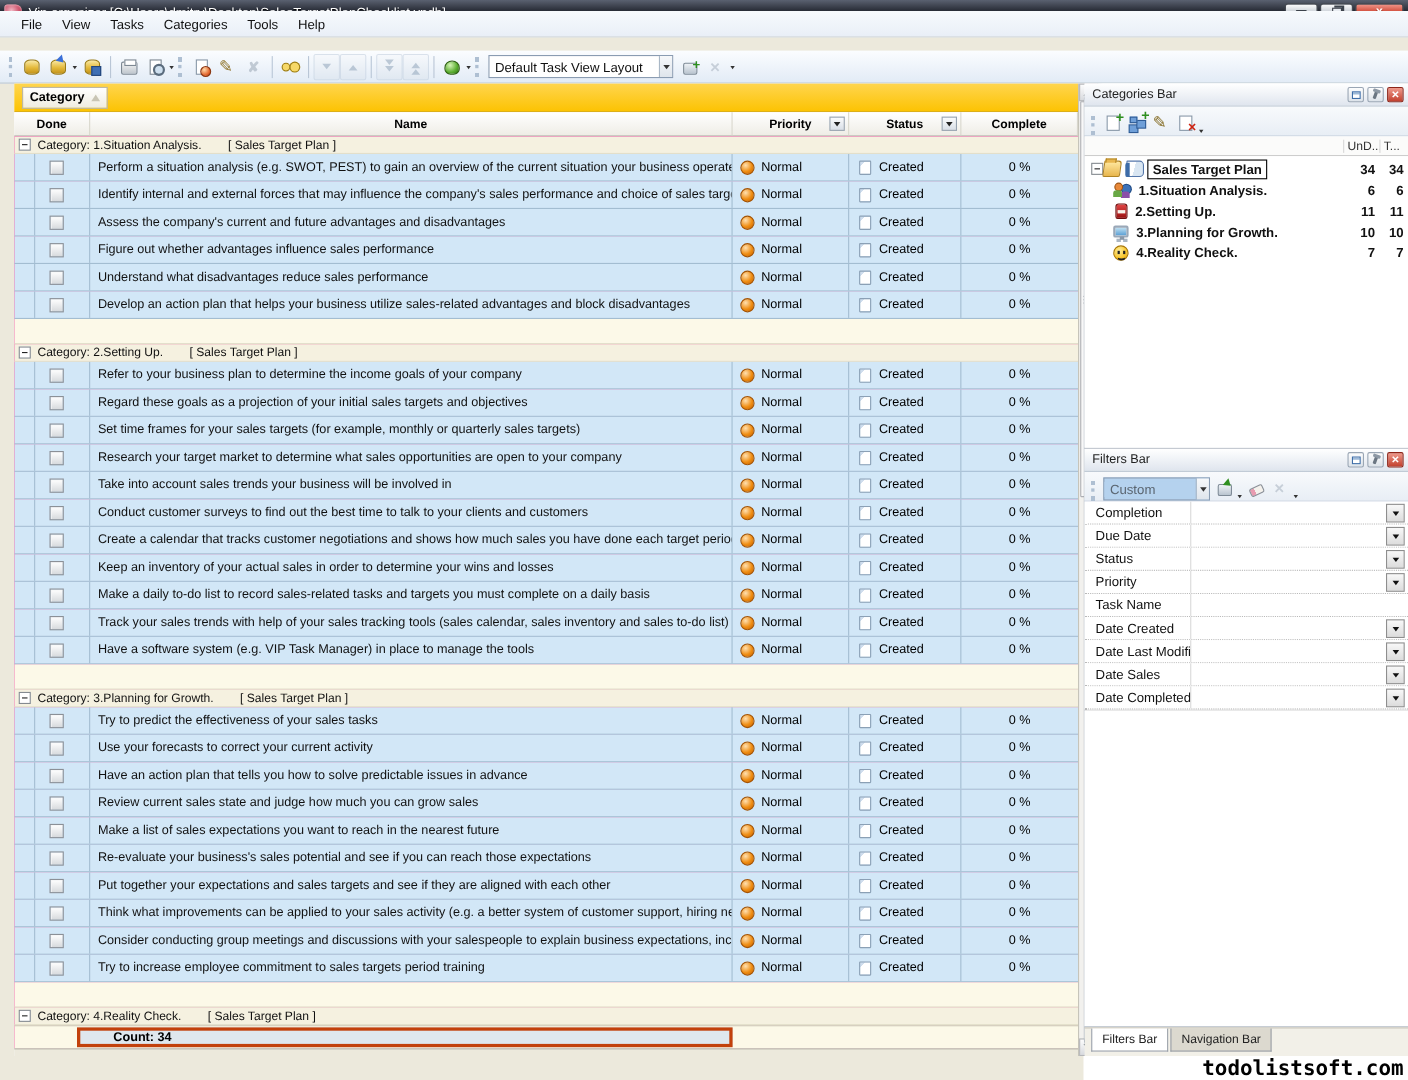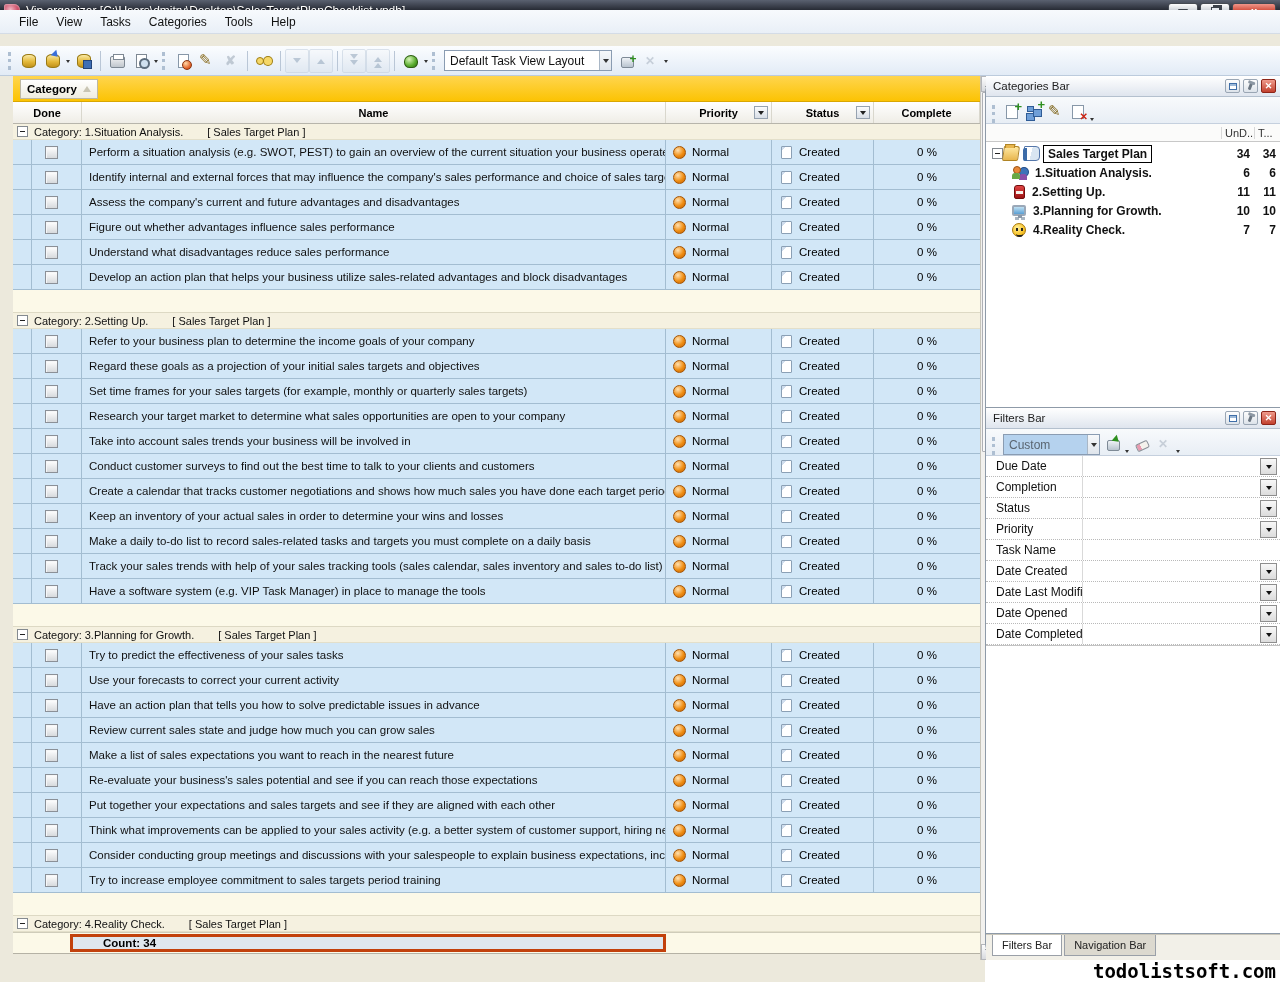--- a/index.html
+++ b/index.html
@@ -903,26 +903,26 @@
         <span class="tb-btn">
           <span class="ic ic-eraser-icon"></span>
         </span>
         <span class="tb-btn disabled">
           <span class="ic ic-delete-filter-icon"></span>
         </span>
         <span class="caret small"></span>
       </div>
     <div id="filter-grid">
         <div class="f-row">
-          <span class="f-label">Due Date</span>
+          <span class="f-label">Completion</span>
           <span class="f-value"></span>
           <span class="f-drop"></span>
         </div>
         <div class="f-row">
-          <span class="f-label">Completion</span>
+          <span class="f-label">Due Date</span>
           <span class="f-value"></span>
           <span class="f-drop"></span>
         </div>
         <div class="f-row">
           <span class="f-label">Status</span>
           <span class="f-value"></span>
           <span class="f-drop"></span>
         </div>
         <div class="f-row">
           <span class="f-label">Priority</span>
@@ -937,21 +937,21 @@
           <span class="f-label">Date Created</span>
           <span class="f-value"></span>
           <span class="f-drop"></span>
         </div>
         <div class="f-row">
           <span class="f-label">Date Last Modified</span>
           <span class="f-value"></span>
           <span class="f-drop"></span>
         </div>
         <div class="f-row">
-          <span class="f-label">Date Opened</span>
+          <span class="f-label">Date Sales</span>
           <span class="f-value"></span>
           <span class="f-drop"></span>
         </div>
         <div class="f-row">
           <span class="f-label">Date Completed</span>
           <span class="f-value"></span>
           <span class="f-drop"></span>
         </div>
       </div>
     <div id="filter-empty"></div>

